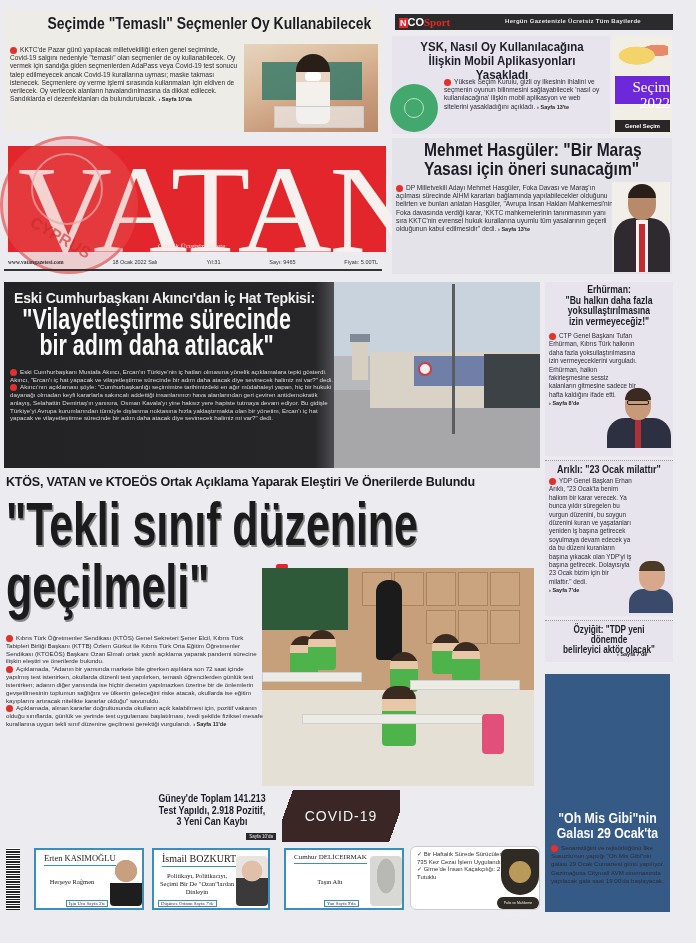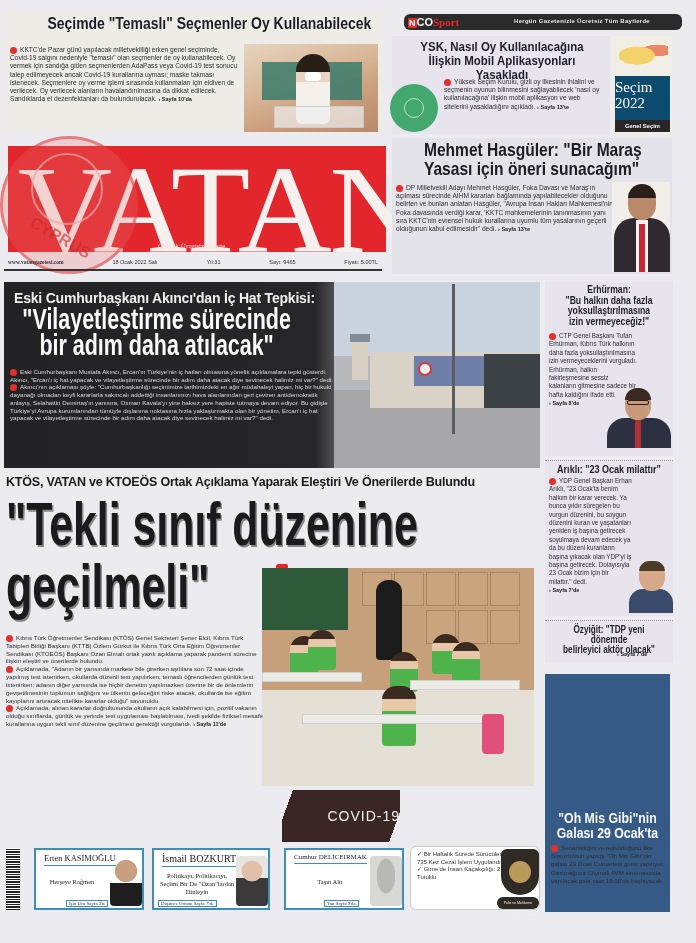--- a/index.html
+++ b/index.html
@@ -20,34 +20,34 @@
 .photo .box{position:absolute;left:30px;top:62px;width:90px;height:22px;background:rgba(240,240,240,.7);border:1px solid #ccc}
 
 #masthead{left:8px;top:146px;width:378px;height:106px;background:#e2262b}
 #masthead .logo{position:absolute;left:10px;top:-6px;font-family:"Liberation Serif",serif;font-size:124px;color:#f6f0ee;letter-spacing:-2px;transform:scaleX(1.05);transform-origin:left}
 #masthead .tag{position:absolute;left:150px;top:96px;font-family:"Liberation Serif",serif;font-size:7px;color:#f8dede}
 #stamp{left:0;top:136px;width:138px;height:138px;border-radius:50%;border:3px solid rgba(225,60,60,.55);background:rgba(235,120,120,.25)}
 #stamp .inner{position:absolute;left:28px;top:14px;width:72px;height:72px;border-radius:50%;border:2px solid rgba(230,170,170,.7)}
 #stamp .t{position:absolute;font-weight:bold;color:rgba(200,40,40,.6);font-size:16px}
 #infobar{left:4px;top:259px;width:378px;height:12px;font-size:5.5px;color:#333;border-bottom:2px solid #333;display:flex;justify-content:space-between;padding:0 4px}
 
-#cosport{left:404px;top:14px;width:278px;height:16px;background:#2b2b2b;border-radius:6px}
+#cosport{left:395px;top:14px;width:278px;height:16px;background:#2b2b2b;border-radius:0}
 #cosport .logo{position:absolute;left:4px;top:2px;font-size:11px;font-weight:bold;color:#fff}
 #cosport .logo .co{color:#fff}
 #cosport .logo .sp{color:#e42828;font-family:"Liberation Serif",serif}
 #cosport .logo .n{background:#e42828;color:#fff;padding:0 1px;font-size:9px}
 #cosport .slogan{position:absolute;left:110px;top:4px;font-size:6px;font-weight:bold;color:#e8e8e8;letter-spacing:.3px}
 #ysk{left:392px;top:36px;width:218px;height:98px;background:#e7e4ee}
 #ysk h2{position:absolute;left:10px;top:4px;width:200px;text-align:center;font-size:13.5px;line-height:14px;color:#1e1e28;transform:scaleX(.85);transform-origin:center top;font-weight:900}
 #ysk .kktc{position:absolute;left:-2px;top:48px;width:48px;height:48px;border-radius:50%;background:#43a86d}
 #ysk .kktc::after{content:"";position:absolute;left:14px;top:14px;width:18px;height:18px;border:1.5px solid #b9e3c8;border-radius:50%}
 #ysk .txt{position:absolute;left:52px;top:42px;width:160px}
 #secim{left:612px;top:36px;width:60px;height:98px;background:#f1eee6}
 #secim .hand{position:absolute;left:4px;top:4px;width:52px;height:26px;background:radial-gradient(ellipse at 40% 60%,#f3d36a 0 40%,transparent 42%),radial-gradient(ellipse at 80% 40%,#e88a6a 0 25%,transparent 27%)}
-#secim .box{position:absolute;left:3px;top:40px;width:55px;height:56px;background:#0c4a6e;color:#fff;font-family:"Liberation Serif",serif;text-align:left}
+#secim .box{position:absolute;left:3px;top:40px;width:55px;height:28px;background:#6d28d9;color:#fff;font-family:"Liberation Serif",serif;text-align:right}
 #secim .box .a{font-size:15px;line-height:16px;display:block;padding-top:3px}
 #secim .box .b{font-size:15px;line-height:16px;display:block}
 #secim .lbl{position:absolute;left:3px;top:84px;width:55px;height:12px;background:#2a2526;color:#fff;font-size:5.8px;font-weight:bold;text-align:center;line-height:12px}
 #hasguler{left:392px;top:138px;width:280px;height:136px;background:#e5e3ea}
 #hasguler h2{position:absolute;left:8px;top:2px;font-size:19px;line-height:19px;color:#1c1c24;transform:scaleX(.82);white-space:nowrap;font-weight:900}
 #hasguler .txt{position:absolute;left:4px;top:46px;width:220px}
 #hasguler .man{position:absolute;left:220px;top:44px;width:58px;height:90px;background:linear-gradient(#f2efea 0 0) padding-box}
 .man .head{position:absolute;left:16px;top:4px;width:28px;height:34px;border-radius:45%;background:#b98a6a}
 .man .hair{position:absolute;left:16px;top:2px;width:28px;height:14px;border-radius:14px 14px 0 0;background:#2a1f18}
 .man .suit{position:absolute;left:2px;top:36px;width:56px;height:54px;border-radius:20px 20px 0 0;background:#2e2a30}
@@ -109,21 +109,21 @@
 #classroom .desk{position:absolute;height:10px;background:#ecebe6;border:1px solid #cfcfcf}
 #classroom .teacher{position:absolute;left:114px;top:12px;width:26px;height:80px;border-radius:12px 12px 4px 4px;background:#1b1b1b}
 #classroom .bag{position:absolute;left:220px;top:146px;width:22px;height:40px;background:#e0507a;border-radius:4px}
 #tekli-txt{left:6px;top:634px;width:262px}
 
 #covid{left:4px;top:790px;width:536px;height:52px}
 .cv{position:absolute;top:0;height:52px;background:#ecebef}
 .cv .t{position:absolute;left:0;top:3px;width:100%;text-align:center;font-size:11px;line-height:11.5px;color:#1c1c26;font-weight:900;transform:scaleX(.8);transform-origin:center top}
 .cv .r{position:absolute;right:4px;bottom:2px;background:#2a2a2e;color:#eee;font-size:4.5px;padding:1px 3px}
 #cv-mid{position:absolute;left:278px;top:0;width:118px;height:52px;background:linear-gradient(110deg,#ecebef 0 8%,#3a2624 8% 92%,#ecebef 92%)}
-#cv-mid span{position:absolute;left:0;top:18px;width:118px;text-align:right;color:#f3f3f3;font-size:14px;letter-spacing:1px}
+#cv-mid span{position:absolute;left:0;top:18px;width:118px;text-align:center;color:#f3f3f3;font-size:14px;letter-spacing:1px}
 
 #barcode{left:6px;top:848px;width:14px;height:62px;background:repeating-linear-gradient(0deg,#222 0 1px,#fff 1px 2px,#222 2px 4px,#fff 4px 5px)}
 .col{position:absolute;top:848px;height:62px;background:#fff;border:2px solid #3c8fba}
 .col .name{position:absolute;left:8px;top:3px;font-family:"Liberation Serif",serif;font-size:8.5px;color:#1c1c22;border-bottom:1px solid #3c8fba;padding-bottom:2px}
 .col .ttl{position:absolute;left:4px;top:22px;text-align:center;font-family:"Liberation Serif",serif;font-size:6.5px;line-height:8px;color:#222}
 .col .sec{position:absolute;bottom:1px;font-family:"Liberation Serif",serif;font-size:4.8px;color:#333;background:#fff;border:1px solid #3c8fba;padding:0 2px}
 .col .face{position:absolute;top:6px;width:32px;height:50px;border-radius:4px}
 #police{left:410px;top:846px;width:130px;height:64px;background:#fff;border:1px solid #ccc;border-radius:6px}
 #police .txt{position:absolute;left:6px;top:4px;width:88px;font-size:6px;line-height:7.5px;color:#333}
 #police .badge{position:absolute;left:90px;top:2px;width:38px;height:46px;background:#2f2a24;border-radius:6px 6px 20px 20px}
@@ -285,20 +285,24 @@
     <div class="desk" style="left:40px;top:146px;width:200px"></div>
   <div class="bag"></div>
 </div>
 <div id="tekli-txt" class="abs">
   <div class="body" style="font-size:6.2px;line-height:7.8px"><span class="bullet"></span><span>Kıbrıs Türk Öğretmenler Sendikası (KTÖS) Genel Sekreteri Şener Elcil, Kıbrıs Türk Tabipleri Birliği Başkanı (KTTB) Özlem Gürkut ile Kıbrıs Türk Orta Eğitim Öğretmenler Sendikası (KTOEÖS) Başkanı Ozan Elmalı ortak yazılı açıklama yaparak pandemi sürecine ilişkin eleştiri ve önerilerde bulundu.</span></div>
   <div class="body" style="font-size:6.2px;line-height:7.8px"><span class="bullet"></span><span>Açıklamada, "Adanın bir yarısında markete bile girerken aşılılara son 72 saat içinde yapılmış test istenirken, okullarda düzenli test yapılırken, temaslı öğrencilerden günlük test istenirken; adanın diğer yarısında ise hiçbir denetim yapılmazken üzerine bir de önlemlerin gevşetilmesinin toplumun sağlığını ve ülkenin geleceğini riske atacak, okullarda ise eğitim kayıplarını artıracak nitelikte kararlar olduğu" savunuldu.</span></div>
   <div class="body" style="font-size:6.2px;line-height:7.8px"><span class="bullet"></span><span>Açıklamada, alınan kararlar doğrultusunda okulların açık kalabilmesi için, pozitif vakanın olduğu sınıflarda, günlük ve yerinde test uygulaması başlatılması, ivedi şekilde fiziksel mesafe kurallarına uygun tekli sınıf düzenine geçilmesi gerektiği vurgulandı.</span> <span class="ref">Sayfa 11'de</span></div>
 </div>
 
 <div id="covid" class="abs">
+  <div class="cv" style="left:140px;width:136px">
+    <div class="t">Güney'de Toplam 141.213 Test Yapıldı, 2.918 Pozitif, 3 Yeni Can Kaybı</div>
+    <span class="r">Sayfa 10'da</span>
+  </div>
   <div id="cv-mid">
       <span>COVID-19</span>
     </div>
 </div>
 
 <div id="barcode" class="abs"></div>
 
 <div class="col" style="left:34px;width:110px">
   <div class="name">Erten KASIMOĞLU</div>
   <div class="ttl" style="width:64px;top:28px">Herşeye Rağmen</div>

